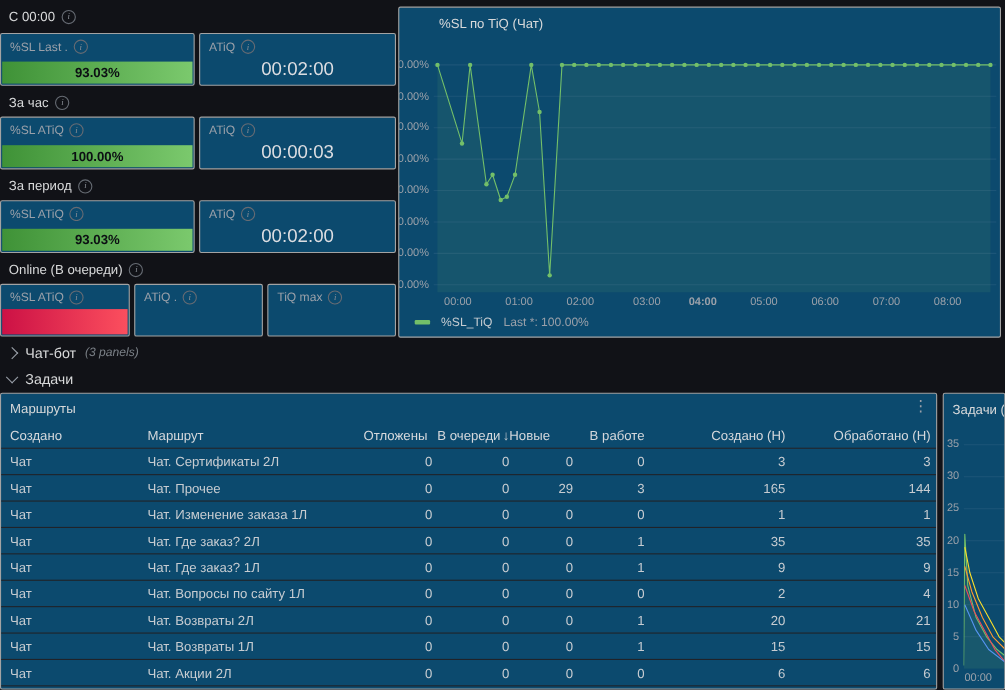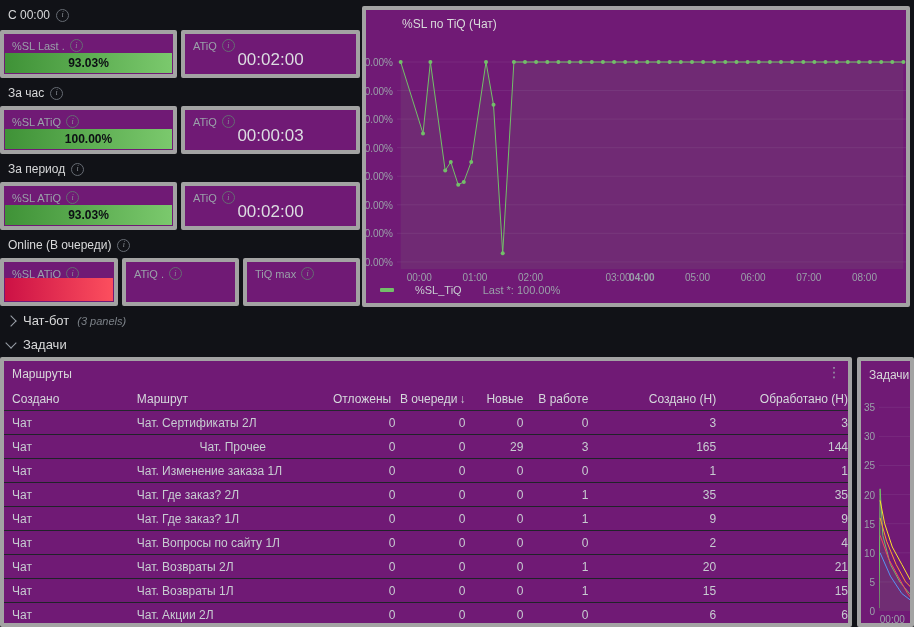--- a/index.html
+++ b/index.html
@@ -1,21 +1,21 @@
 <!DOCTYPE html>
 <html><head>
 <meta charset="utf-8">
 <style>
   html,body{margin:0;padding:0}
   body{
     width:914px;height:627px;position:relative;overflow:hidden;
     background:#111217;color:#d8d9da;
     font-family:"Liberation Sans",sans-serif;
   }
-  .panel{position:absolute;background:#701a75;border:4px solid #a3a3a3;border-radius:2px;box-sizing:border-box;overflow:hidden}
+  .panel{position:absolute;background:#0c4a6e;border:1px solid #a3a3a3;border-radius:2px;box-sizing:border-box;overflow:hidden}
   .ptitle{display:flex;align-items:center;gap:5px;padding:5px 8px 0;font-size:11px;color:#9aa0a9;white-space:nowrap;overflow:hidden}
   .info{width:11px;height:11px;border:1px solid #666b73;border-radius:50%;position:relative;flex:none;color:#8b9097}
   .info::before{content:"i";position:absolute;top:50%;left:50%;transform:translate(-50%,-54%);font-size:8px;font-style:italic;font-family:"Liberation Serif",serif}
   .bargauge{position:absolute;left:1px;right:1px;bottom:1px;height:20px;display:flex;align-items:center;justify-content:center}
   .bargauge.green{background:linear-gradient(90deg,#3f9237 0%,#7bc96d 100%)}
   .bargauge.red{height:23px;background:linear-gradient(90deg,#cc1145 0%,#fc4f5e 100%)}
   .barval{font-size:12px;font-weight:700;color:#0c0f13}
   .statval{position:absolute;left:0;right:0;bottom:4px;text-align:center;font-size:17px;color:#dcdde1}
   .grouplabel{position:absolute;display:flex;align-items:center;gap:6px;font-size:12px;font-weight:500;color:#d8d9da}
   .rowhdr{position:absolute;left:7px;display:flex;align-items:center;gap:8px;font-size:13px;font-weight:500;color:#d8d9da;cursor:pointer}
@@ -24,21 +24,21 @@
   .chev.right{transform:rotate(-45deg)}
   .chev.down{transform:rotate(45deg);margin-top:-3px}
   .chart-title{padding:7px 8px 0 36px;font-size:12px;color:#d8d9da;white-space:nowrap;overflow:hidden}
   .mini-title{padding:7px 8px 0 8px;font-size:12px;color:#d8d9da;white-space:nowrap;overflow:hidden}
   .chart{position:absolute;display:flex}
   .ylabels{position:relative;flex:none}
   .ytick{position:absolute;right:4px;transform:translateY(-50%);font-size:10px;color:#9aa0a9;white-space:nowrap}
   .plotwrap{position:relative}
   .xlabels{position:relative;height:15px}
   .xtick{position:absolute;top:3px;transform:translateX(-50%);font-size:10px;color:#9aa0a9;white-space:nowrap}
-  .legend{position:absolute;left:14px;bottom:7px;display:flex;align-items:center;gap:21px;font-size:11px;cursor:pointer}
+  .legend{position:absolute;left:14px;bottom:7px;display:flex;align-items:center;gap:10px;font-size:11px;cursor:pointer}
   .legend-swatch{width:14px;height:4px;border-radius:1px;background:#73bf69;flex:none}
   .legend-name{color:#c7ccd1}
   .legend-val{color:#9aa0a9}
   .kebab{position:absolute;right:7px;top:4px;font-size:14px;color:#9aa0a9;cursor:pointer;line-height:14px}
   .tbl{position:absolute;left:0;top:26px;right:0;bottom:0}
   .thead{display:flex;height:24px;align-items:center;padding-left:8px;border-bottom:1px solid #23262c;box-sizing:border-box}
   .th{font-size:12px;color:#d5d8dc;font-weight:500;white-space:nowrap;overflow:hidden;box-sizing:border-box;cursor:pointer}
   .sortarrow{margin-left:2px;color:#c7ccd1}
   .tr{display:flex;height:24px;align-items:center;padding-left:8px;border-bottom:1px solid #202329;box-sizing:border-box}
   .td{font-size:12px;color:#c7ccd1;white-space:nowrap;overflow:hidden;box-sizing:border-box}
@@ -208,21 +208,21 @@
           <circle cx="461.9" cy="10.0" r="2" fill="#73bf69"></circle>
           <circle cx="473.0" cy="10.0" r="2" fill="#73bf69"></circle>
           <circle cx="484.2" cy="10.0" r="2" fill="#73bf69"></circle>
           <circle cx="495.3" cy="10.0" r="2" fill="#73bf69"></circle>
           <circle cx="506.4" cy="10.0" r="2" fill="#73bf69"></circle>
         </svg>
       <div class="xlabels" style="width:512px">
           <div class="xtick" style="left: 22.2609px;">00:00</div>
           <div class="xtick" style="left: 77.913px;">01:00</div>
           <div class="xtick" style="left: 133.565px;">02:00</div>
-          <div class="xtick" style="left: 201px; padding-left: 40px;">03:00</div>
+          <div class="xtick" style="left: 174px; padding-left: 40px;">03:00</div>
           <div class="xtick" style="left: 244.87px; font-weight: bold;">04:00</div>
           <div class="xtick" style="left: 300.522px;">05:00</div>
           <div class="xtick" style="left: 356.174px;">06:00</div>
           <div class="xtick" style="left: 411.826px;">07:00</div>
           <div class="xtick" style="left: 467.478px;">08:00</div>
         </div>
     </div>
   </div>
   <div class="legend">
     <span class="legend-swatch"></span>
@@ -246,39 +246,39 @@
   <div class="ptitle" style="padding-top:6px;font-size:12px;color:#d8d9da">
     <span>Маршруты</span>
   </div>
   <span class="kebab">⋮</span>
   <div class="tbl">
     <div class="thead" id="routes-thead">
         <div class="th" style="width: 125px; text-align: left;">Создано</div>
         <div class="th" style="width: 192px; text-align: left;">Маршрут</div>
         <div class="th" style="width: 67px; text-align: center;">Отложены</div>
         <div class="th" style="width: 70px; text-align: right;">В очереди<span class="sortarrow">↓</span></div>
-        <div class="th" style="width: 58px; text-align: right;">Новые</div>
+        <div class="th" style="width: 58px; ">Новые</div>
         <div class="th" style="width: 65px; text-align: right;">В работе</div>
         <div class="th" style="width: 128px; text-align: right;">Создано (Н)</div>
         <div class="th" style="width: 132px; text-align: right;">Обработано (Н)</div>
       </div>
     <div id="routes-tbody">
         <div class="tr">
           <div class="td" style="width: 125px; text-align: left;">Чат</div>
           <div class="td" style="width: 192px; text-align: left;">Чат. Сертификаты 2Л</div>
           <div class="td" style="width: 67px; text-align: right;">0</div>
           <div class="td" style="width: 70px; text-align: right;">0</div>
           <div class="td" style="width: 58px; text-align: right;">0</div>
           <div class="td" style="width: 65px; text-align: right;">0</div>
           <div class="td" style="width: 128px; text-align: right;">3</div>
           <div class="td" style="width: 132px; text-align: right;">3</div>
         </div>
         <div class="tr">
           <div class="td" style="width: 125px; text-align: left;">Чат</div>
-          <div class="td" style="width: 192px; text-align: center;">Чат. Прочее</div>
+          <div class="td" style="width: 192px; text-align: left;">Чат. Прочее</div>
           <div class="td" style="width: 67px; text-align: right;">0</div>
           <div class="td" style="width: 70px; text-align: right;">0</div>
           <div class="td" style="width: 58px; text-align: right;">29</div>
           <div class="td" style="width: 65px; text-align: right;">3</div>
           <div class="td" style="width: 128px; text-align: right;">165</div>
           <div class="td" style="width: 132px; text-align: right;">144</div>
         </div>
         <div class="tr">
           <div class="td" style="width: 125px; text-align: left;">Чат</div>
           <div class="td" style="width: 192px; text-align: left;">Чат. Изменение заказа 1Л</div>

